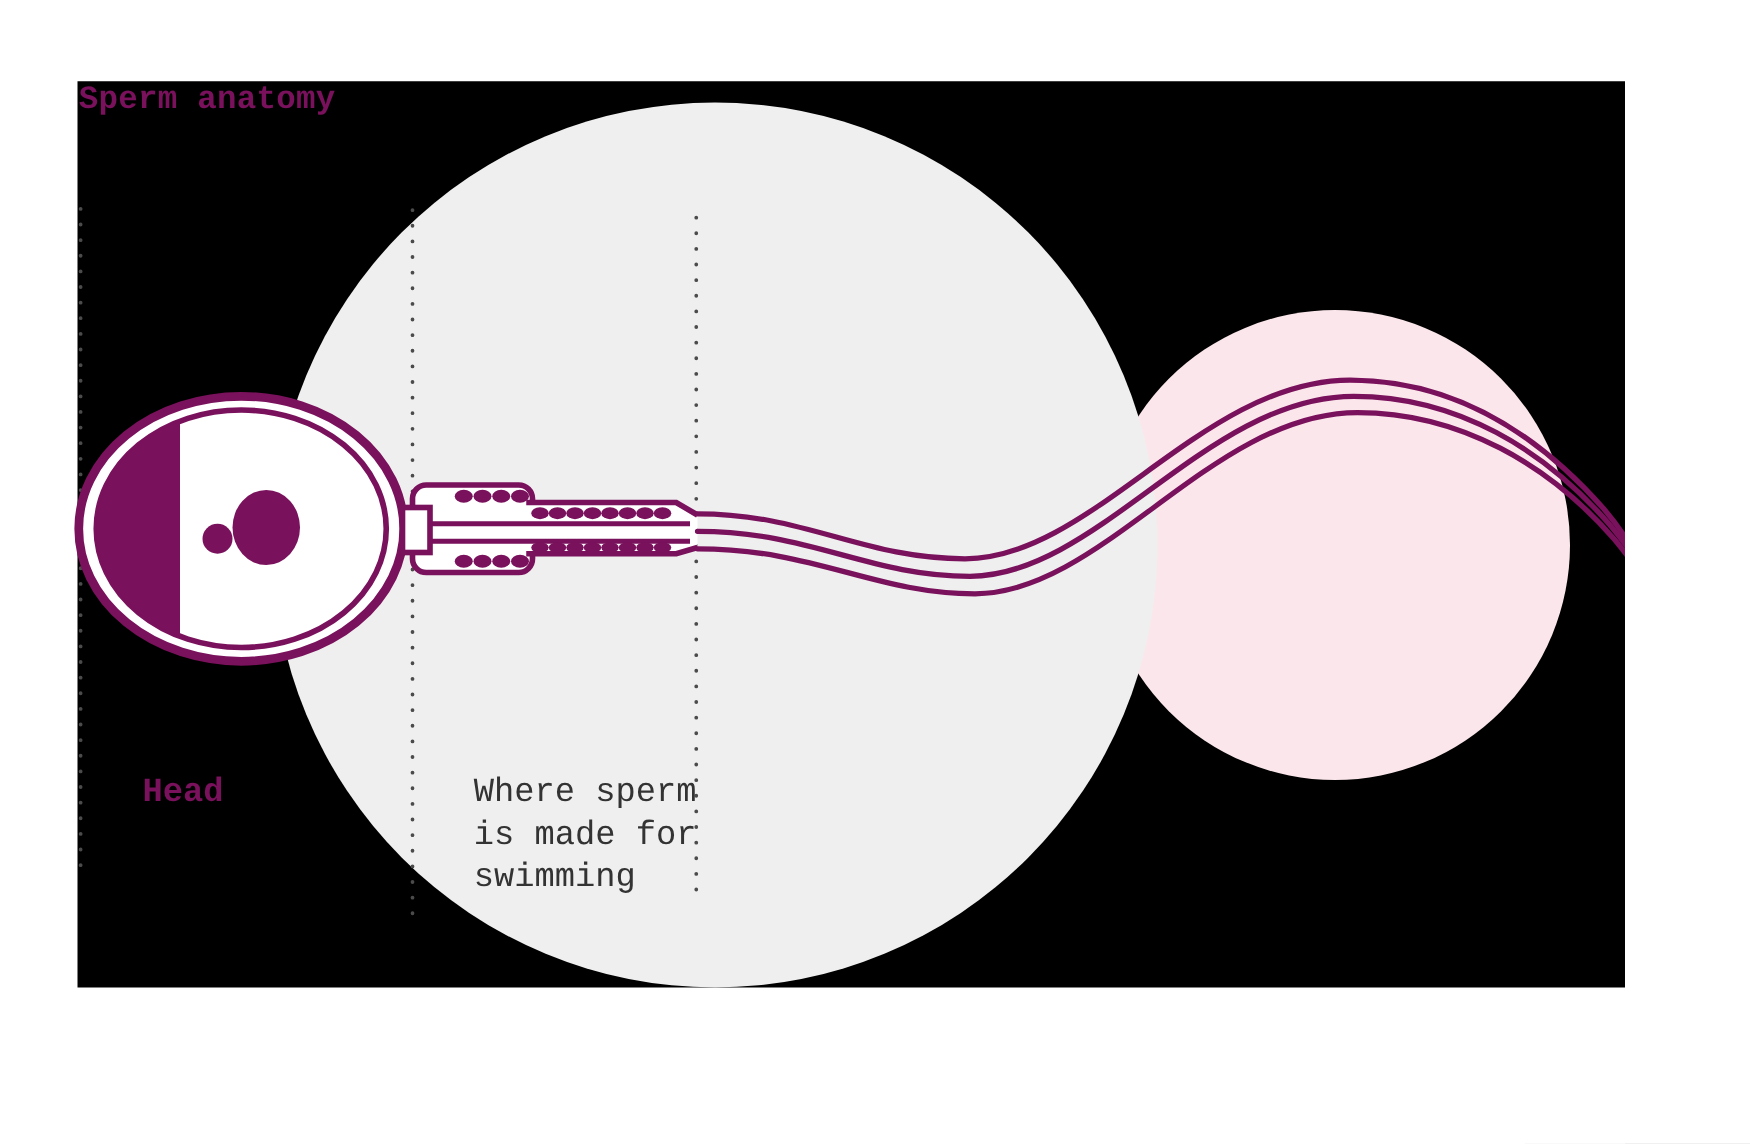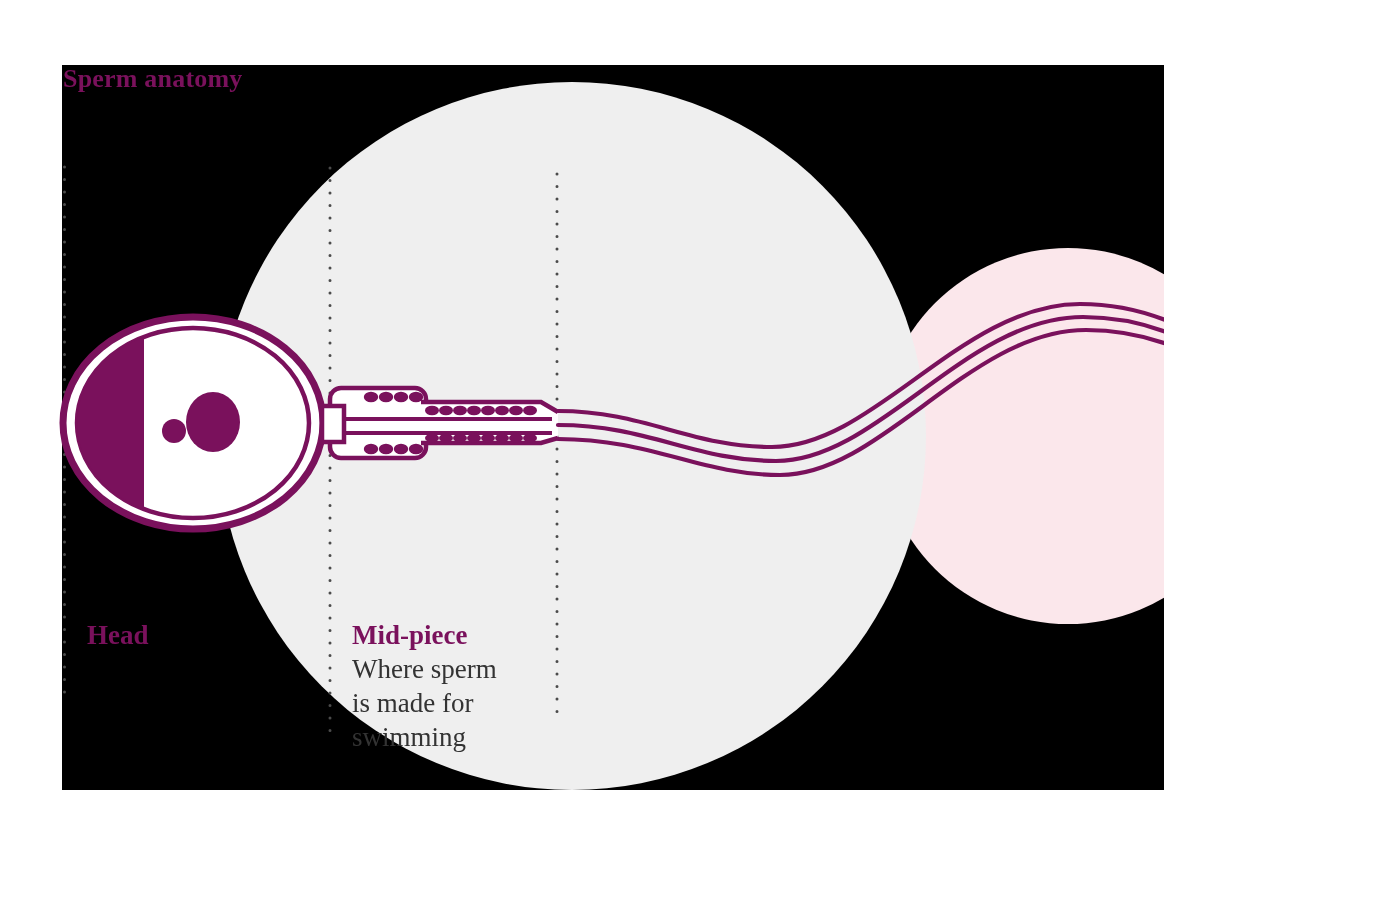--- a/index.html
+++ b/index.html
@@ -1,21 +1,21 @@
 <!DOCTYPE html>
 <html style="--purple: #7A115C; --background: #000000; --page: #FFFFFF; --gray-circle: #EFEFEF; --pink-circle: #FBE7EB; --body-text: #333333; --dots: #4B4B4B;"><head>
 <meta charset="utf-8">
 <style>
   html,body{margin:0;padding:0;background:#fff;}
   .page{
     position:relative;
-    width:1164px;height:915px;
+    width:1300px;height:915px;
     background:var(--page,#fff);
     overflow:hidden;
-    font-family:Liberation Serif, serif;
+    font-family:Liberation Mono, monospace;
   }
   .art{position:absolute;left:0;top:0;}
   .bg-panel{fill:var(--background,#000);}
   .gray-circle{fill:var(--gray-circle,#EFEFEF);}
   .pink-circle{fill:var(--pink-circle,#FBE7EB);}
   .dotline{
     stroke:var(--dots,#4B4B4B);
     stroke-width:3;
     stroke-linecap:round;
     stroke-dasharray:0.1 12.4;
@@ -29,20 +29,21 @@
     position:absolute;left:63px;top:64px;
     margin:0;
     font-size:26px;font-weight:bold;
     color:var(--purple,#7A115C);
     letter-spacing:0.2px;
   }
   .label{
     position:absolute;
     font-size:27px;line-height:34px;
     color:var(--body-text,#333);
+    margin-left:27px;
   }
   .label .heading{
     font-weight:bold;
     color:var(--purple,#7A115C);
   }
   .label .body{white-space:pre-line;}
   .label-head{left:87px;top:618px;}
   .label-midpiece{left:352px;top:618px;}
   .label-tail{left:581px;top:618px;}
 </style>
@@ -120,20 +121,19 @@
     </g>
   </svg>
 
   <h1 class="title">Sperm anatomy</h1>
 
   <div class="label label-head">
     <div class="heading">Head</div>
   </div>
 
   <div class="label label-midpiece">
-    <div class="heading">Mid-piece</div>
     <div class="body">Where sperm
 is made for
 swimming</div>
   </div>
 
 
 </div>
 
 </body></html>

